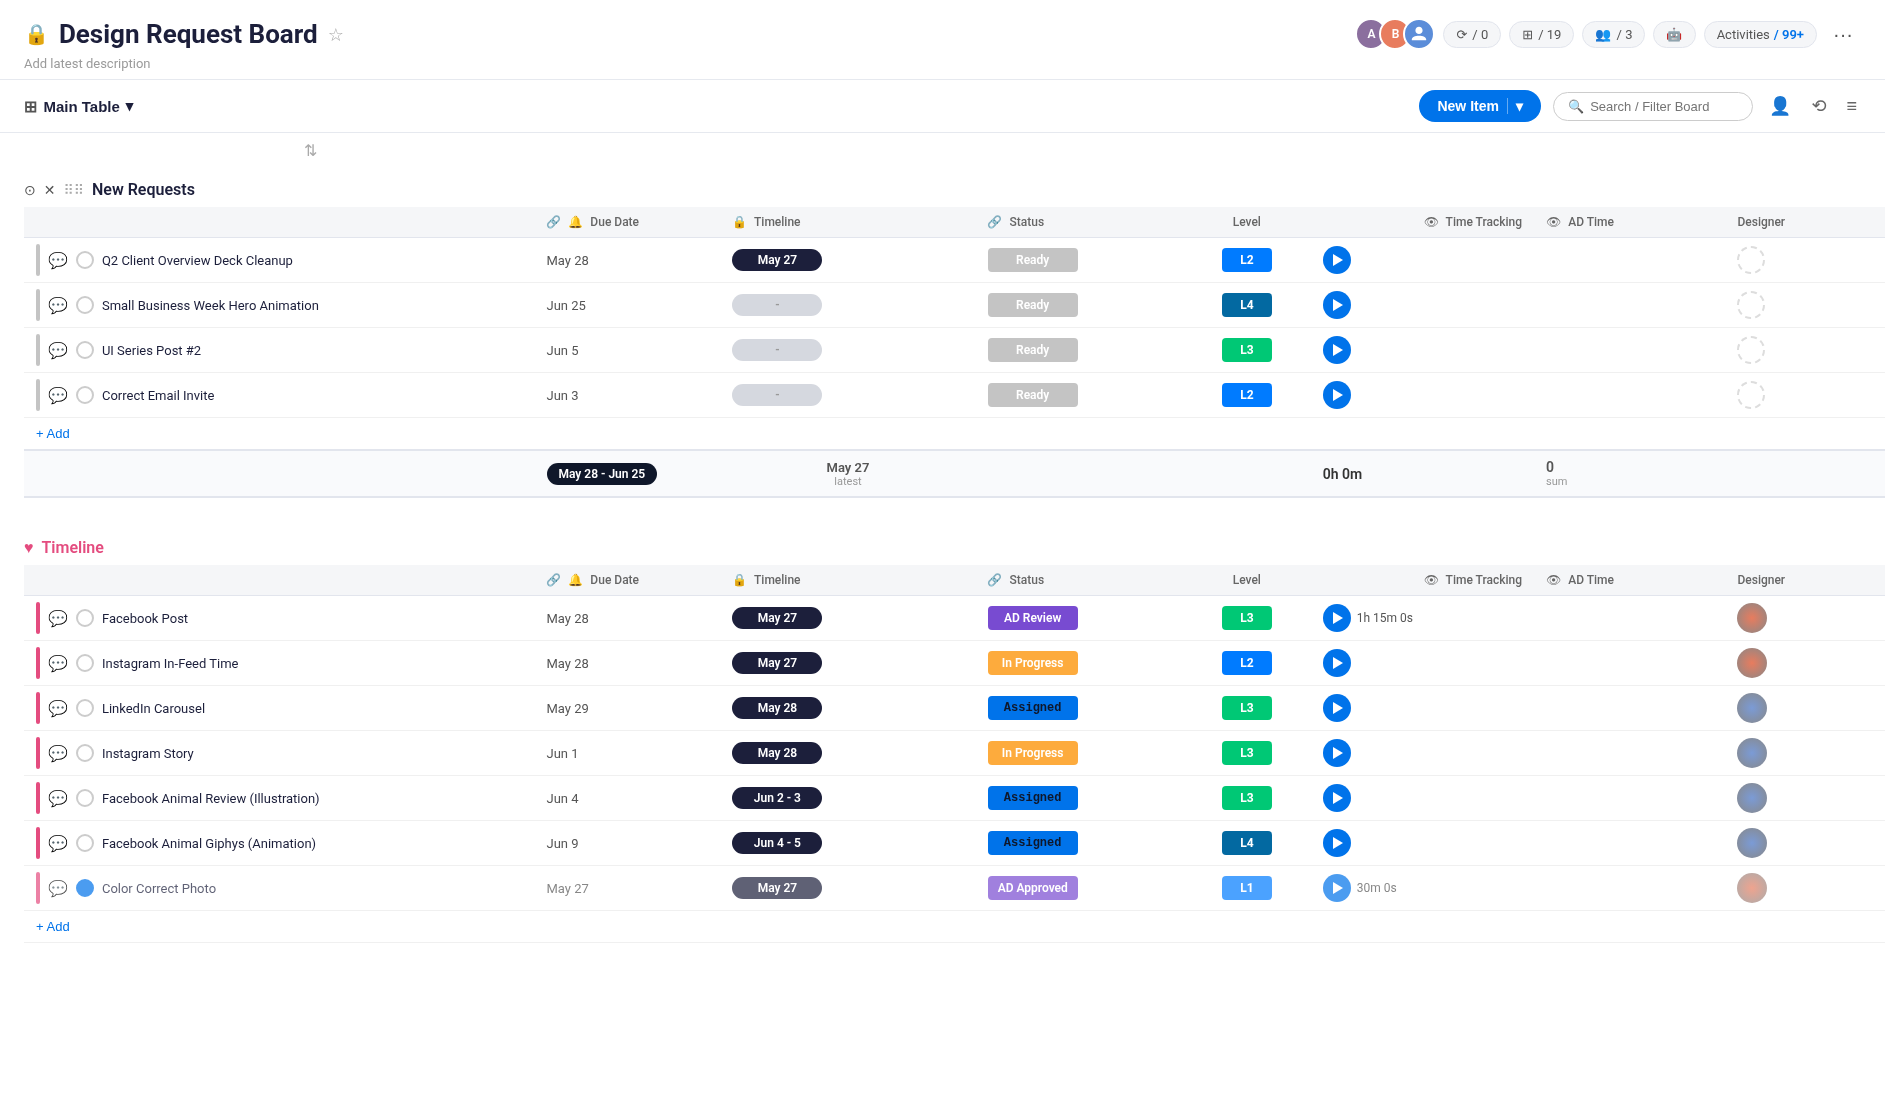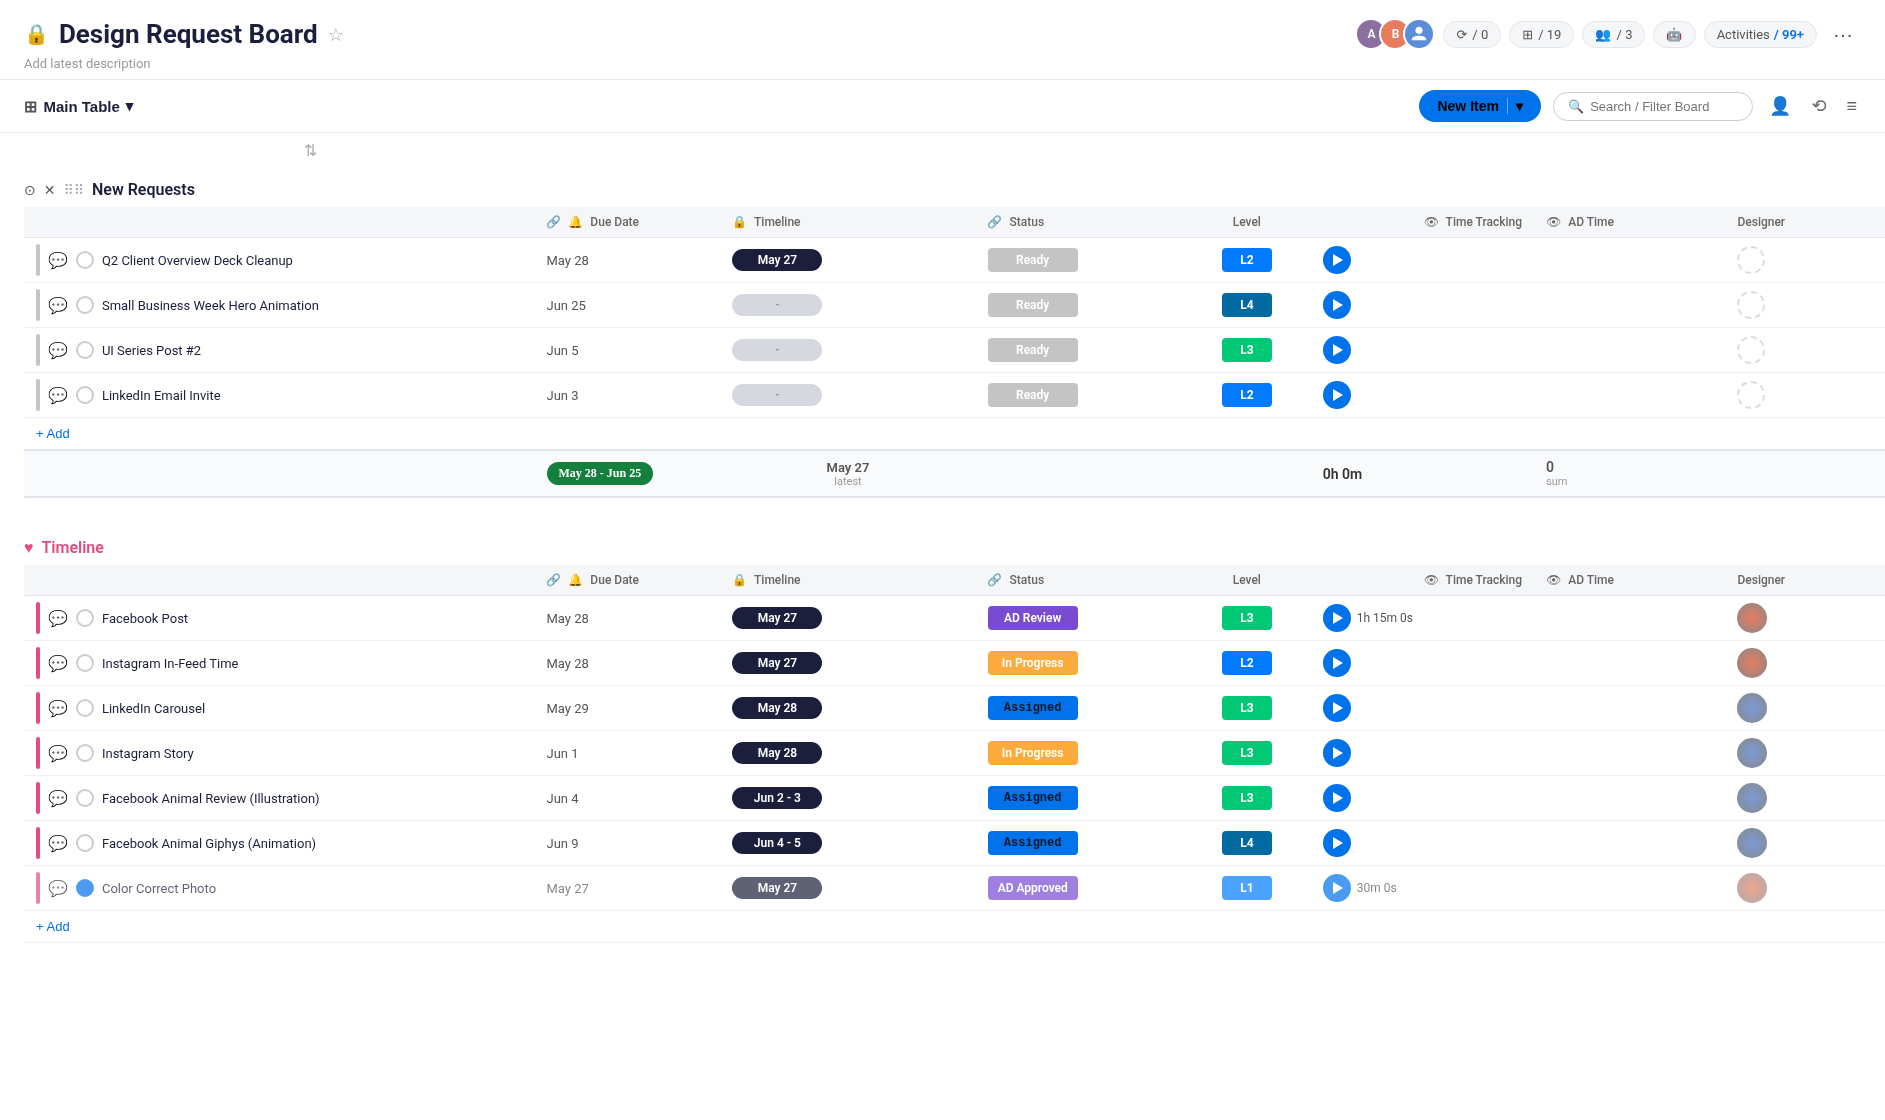--- a/index.html
+++ b/index.html
@@ -22,21 +22,21 @@
     .activity-badge { display: flex; align-items: center; gap: 5px; background: #f5f6f8; border: 1px solid #e2e5ed; border-radius: 20px; padding: 5px 12px; font-size: 13px; color: #555; cursor: pointer; }
     .activities-btn { display: flex; align-items: center; gap: 4px; background: #f5f6f8; border: 1px solid #e2e5ed; border-radius: 20px; padding: 5px 12px; font-size: 13px; color: #555; cursor: pointer; }
     .activities-count { color: #0073ea; font-weight: 600; }
     .more-btn { background: none; border: none; cursor: pointer; font-size: 20px; color: #555; padding: 4px 8px; }
 
     
     .toolbar { display: flex; align-items: center; gap: 12px; padding: 10px 24px; border-bottom: 1px solid #e6e9ef; }
     .main-table-btn { display: flex; align-items: center; gap: 6px; font-size: 15px; font-weight: 600; color: #1c1f3b; cursor: pointer; background: none; border: none; }
     .table-icon { font-size: 16px; color: #555; }
     .toolbar-spacer { flex: 1; }
-    .new-item-btn { background: #0073ea; color: #000000; border: none; border-radius: 20px; padding: 8px 18px; font-size: 14px; font-weight: 600; cursor: pointer; display: flex; align-items: center; gap: 4px; }
+    .new-item-btn { background: #0073ea; color: #ffffff; border: none; border-radius: 20px; padding: 8px 18px; font-size: 14px; font-weight: 600; cursor: pointer; display: flex; align-items: center; gap: 4px; }
     .new-item-arrow { border-left: 1px solid rgba(255,255,255,0.4); padding-left: 8px; margin-left: 4px; }
     .search-box { display: flex; align-items: center; gap: 6px; border: 1px solid #ccc; border-radius: 20px; padding: 6px 14px; font-size: 13px; color: #aaa; width: 200px; }
     .toolbar-icon-btn { background: none; border: none; cursor: pointer; font-size: 18px; color: #666; padding: 4px; }
 
     
     .board-content { padding: 0 0 0 24px; }
 
     
     .group-header { display: flex; align-items: center; gap: 8px; padding: 16px 0 8px; }
     .group-collapse-btn { cursor: pointer; font-size: 14px; color: #555; }
@@ -89,21 +89,21 @@
     
     .play-btn { width: 28px; height: 28px; background: #0073ea; border-radius: 50%; display: flex; align-items: center; justify-content: center; cursor: pointer; border: none; }
     .play-btn svg { margin-left: 2px; }
 
     
     .designer-avatar { width: 30px; height: 30px; border-radius: 50%; background: #ccc; display: flex; align-items: center; justify-content: center; font-size: 11px; color: white; font-weight: 600; }
     .designer-empty { width: 28px; height: 28px; border-radius: 50%; border: 2px dashed #ddd; }
 
     
     .summary-row td { background: #f9fafc; font-size: 12px; color: #555; padding: 8px 12px; border-top: 2px solid #e2e5ed; border-bottom: 2px solid #e2e5ed; }
-    .summary-date-pill { display: inline-block; background: #15803d; color: white; border-radius: 14px; padding: 4px 12px; font-size: 12px; font-weight: 600; font-family: Liberation Serif, serif; }
+    .summary-date-pill { display: inline-block; background: #0f172a; color: white; border-radius: 14px; padding: 4px 12px; font-size: 12px; font-weight: 600; }
     .summary-latest { text-align: center; font-size: 12px; color: #555; }
     .summary-time { font-size: 14px; font-weight: 600; color: #333; }
 
     
     .add-row td { padding: 6px 12px; }
     .add-btn { background: none; border: none; color: #0073ea; font-size: 13px; cursor: pointer; padding: 2px 0; }
 
     
     .th-icon { display: inline-block; margin-right: 4px; }
 
@@ -325,21 +325,21 @@
                 <td>
                   <div class="designer-empty"></div>
                 </td>
               </tr>
               <tr>
                 <td>
                   <div class="row-item-cell">
                     <div class="row-group-bar bar-gray"></div>
                     <span class="comment-icon">💬</span>
                     <div class="check-circle"></div>
-                    <span class="item-name">LinkedIn Email Invite</span>
+                    <span class="item-name">Correct Email Invite</span>
                   </div>
                 </td>
                 <td style="font-size: 13px; color: rgb(85, 85, 85);">Jun 3</td>
                 <td><span class="timeline-pill timeline-empty">-</span></td>
                 <td><span class="status-badge status-ready">Ready</span></td>
                 <td class="center"><span class="level-badge level-l2">L2</span></td>
                 <td>
                   <div style="display: flex; align-items: center; gap: 6px;">
                     <button class="play-btn">
                       <svg width="10" height="12" viewBox="0 0 10 12" fill="white">

